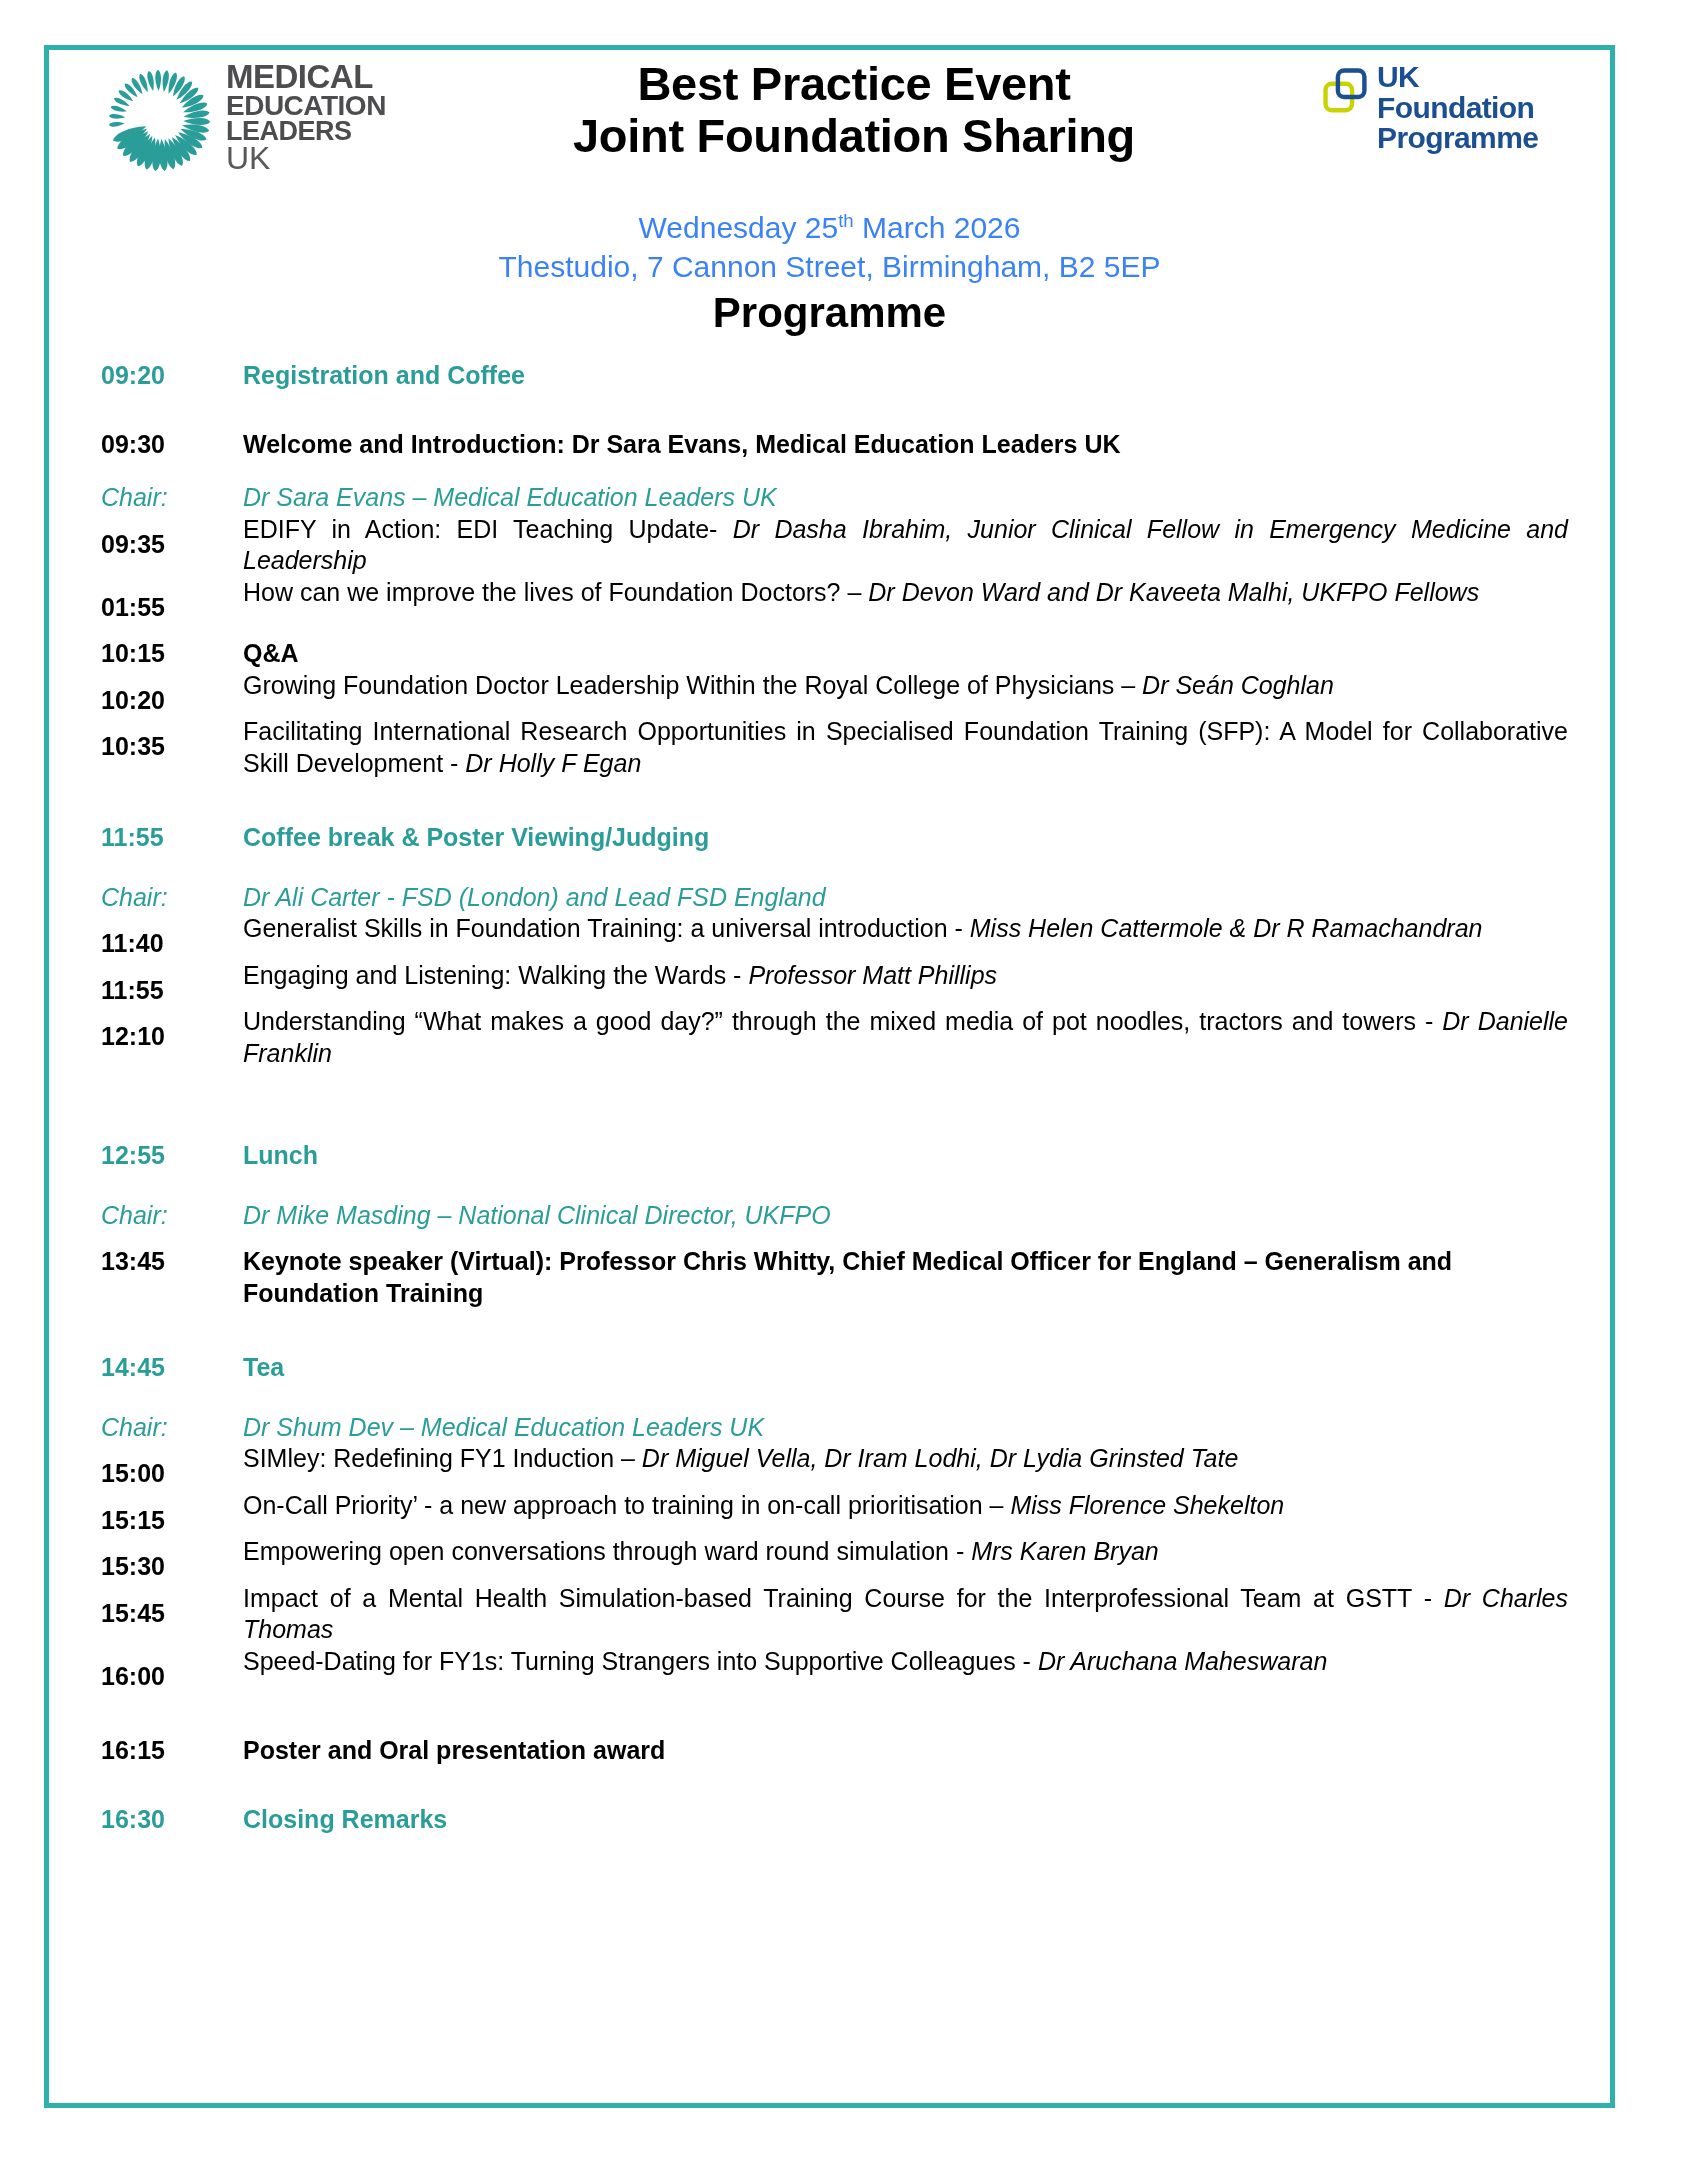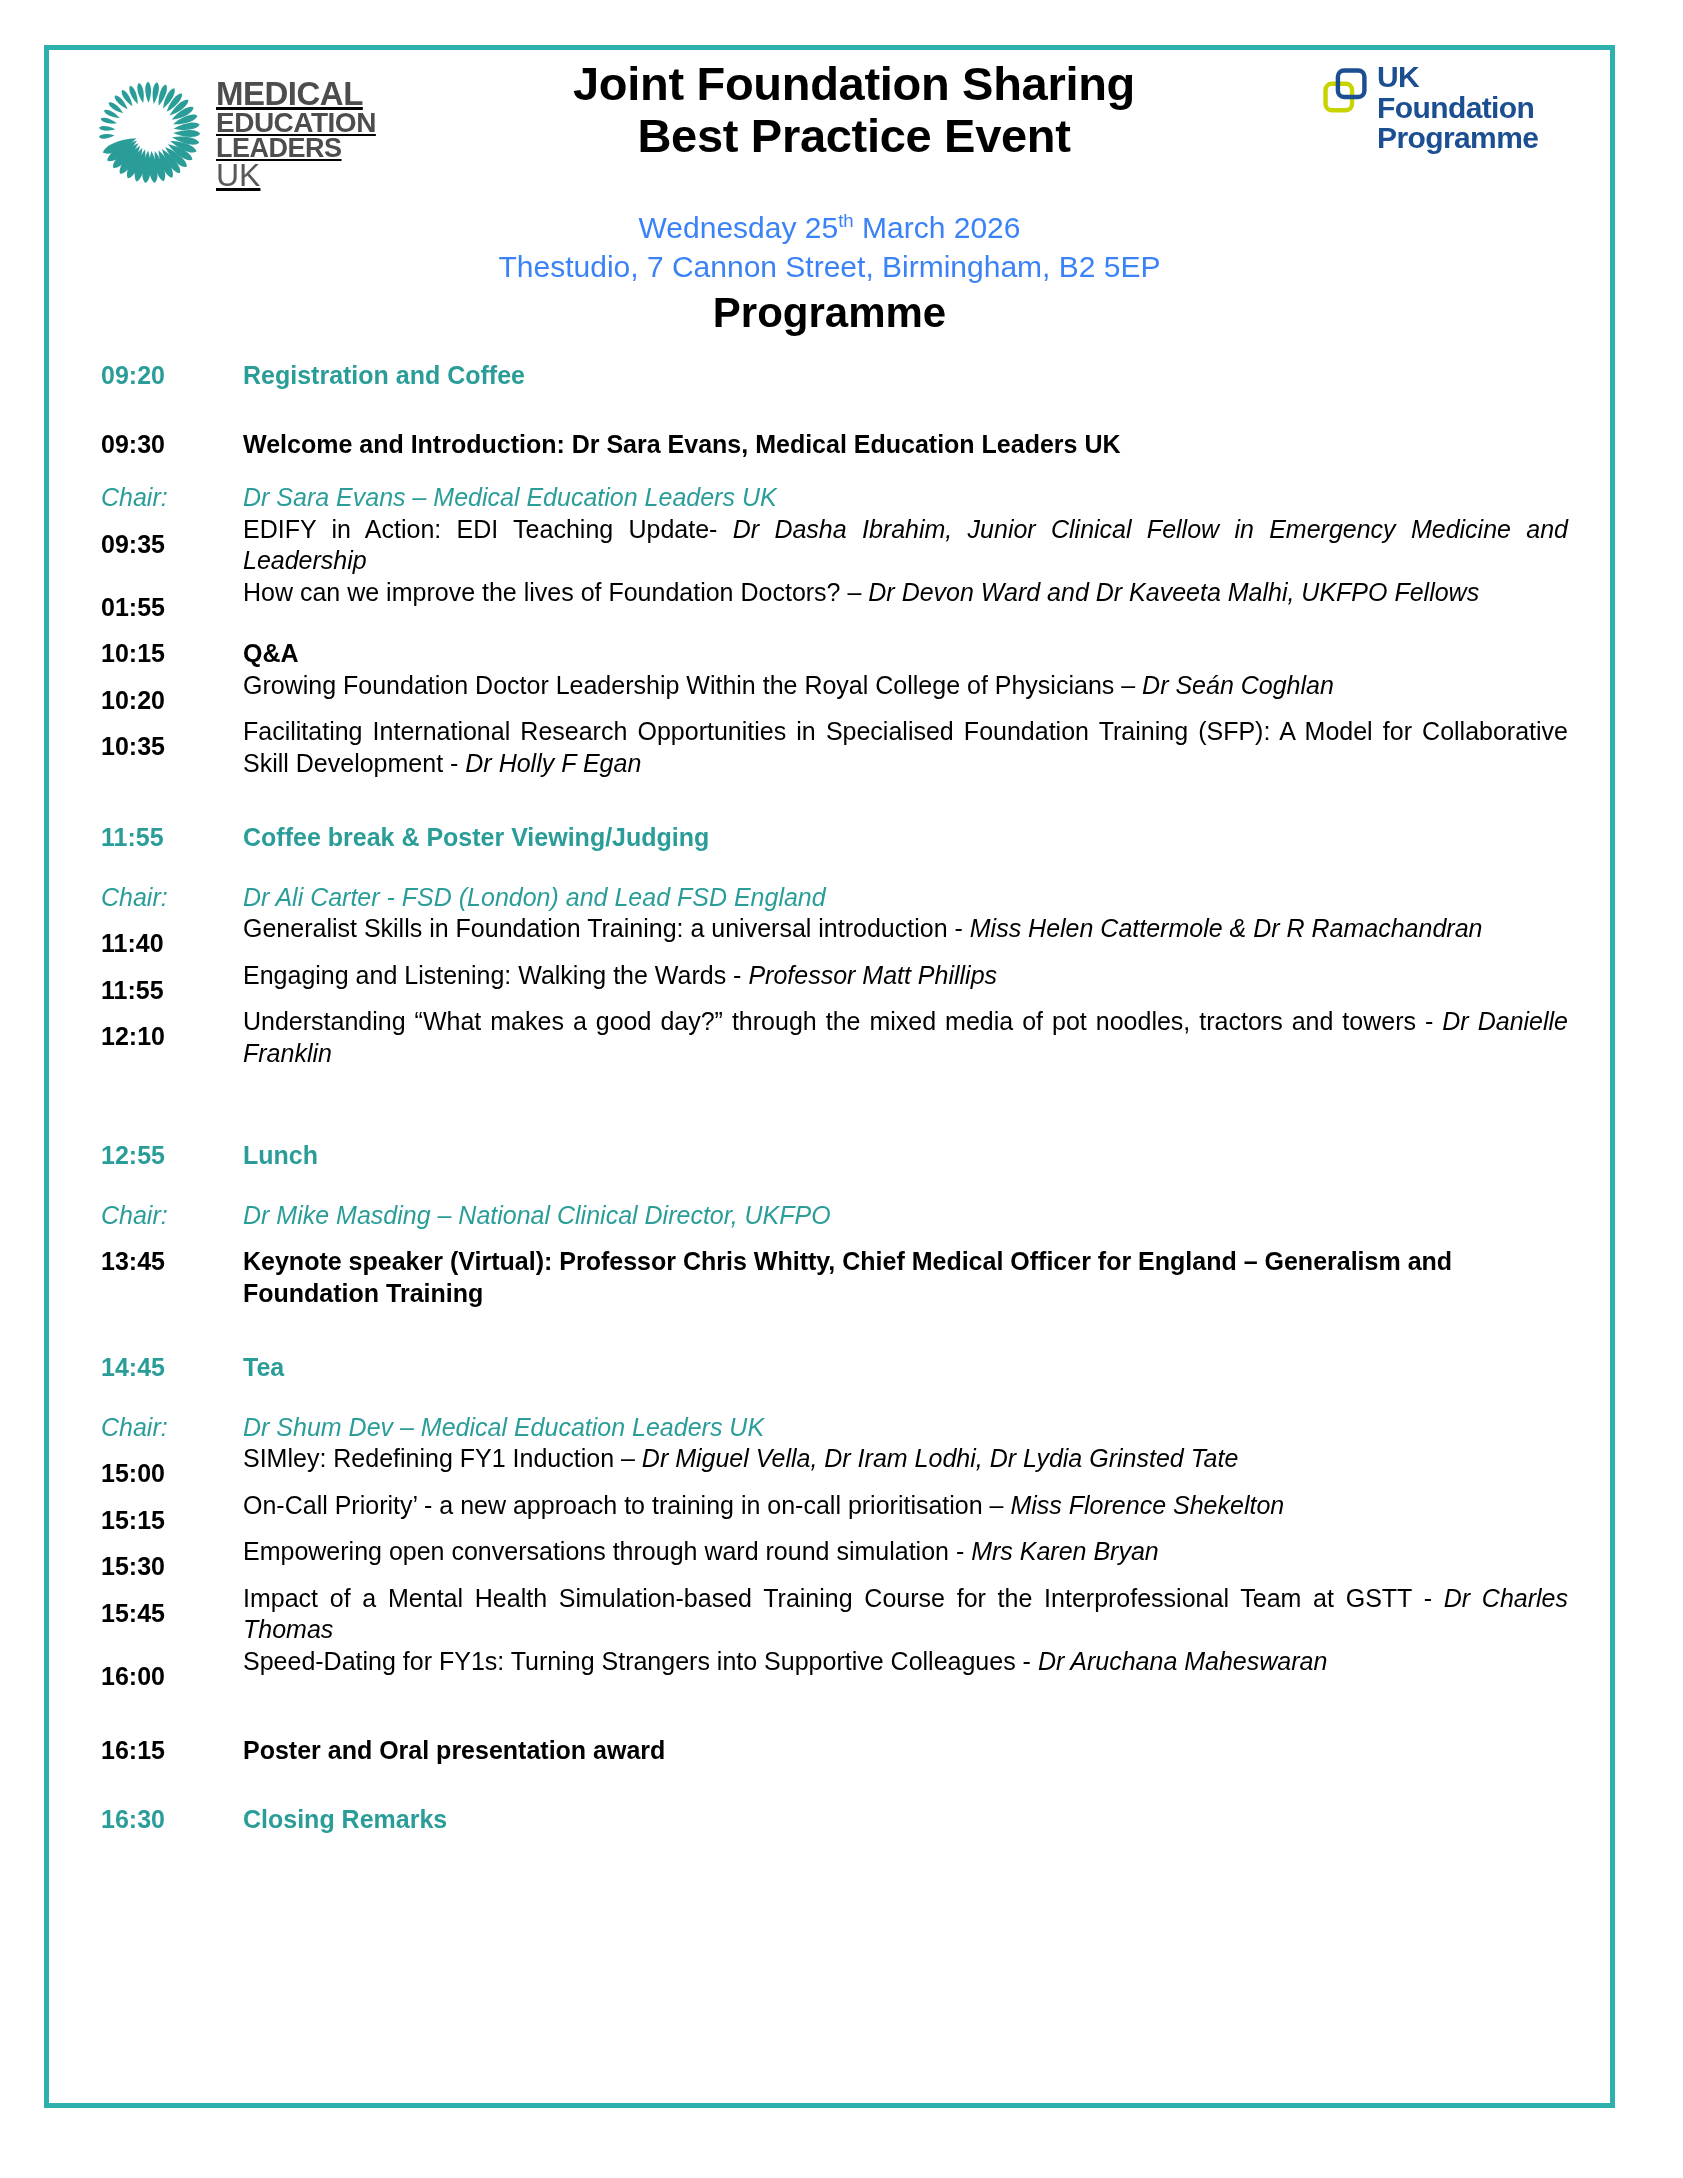--- a/index.html
+++ b/index.html
@@ -28,27 +28,26 @@
     padding: 0 22px 0 22px;
   }
 
   
   .header {
     position: relative;
     height: 158px;
   }
   .logo-mel {
     position: absolute;
-    left: 20px;
+    left: 30px;
     top: 12px;
     width: 327px;
     height: 129px;
     display: flex;
-    align-items: flex-end;
-    text-decoration: underline;
+    align-items: flex-start;
   }
   .mel-mark { width: 117px; height: 117px; flex: 0 0 117px; }
   .mel-words {
     margin-left: 8px;
     line-height: 0.93;
     font-family: "Liberation Sans", sans-serif;
     font-weight: bold;
     color: #4d4d4f;
     letter-spacing: -0.5px;
   }
@@ -185,22 +184,22 @@
         </svg>
         <div class="mel-words">
           <div class="l1">MEDICAL</div>
           <div class="l2">EDUCATION</div>
           <div class="l3">LEADERS</div>
           <div class="l4">UK</div>
         </div>
       </div>
 
       <div class="title-block">
+        <div class="main-title">Best Practice Event</div>
         <div class="main-title">Joint Foundation Sharing</div>
-        <div class="main-title">Best Practice Event</div>
       </div>
 
       <div class="logo-ukfp">
         <svg class="ukfp-mark" viewBox="0 0 60 60">
           <rect x="4" y="20" width="30" height="30" rx="7" ry="7" fill="none" stroke="#c8d400" stroke-width="5"></rect>
           <rect x="18" y="5" width="30" height="30" rx="7" ry="7" fill="none" stroke="#1b4f91" stroke-width="5"></rect>
         </svg>
         <div class="ukfp-words">
           <div>UK</div>
           <div>Foundation</div>

